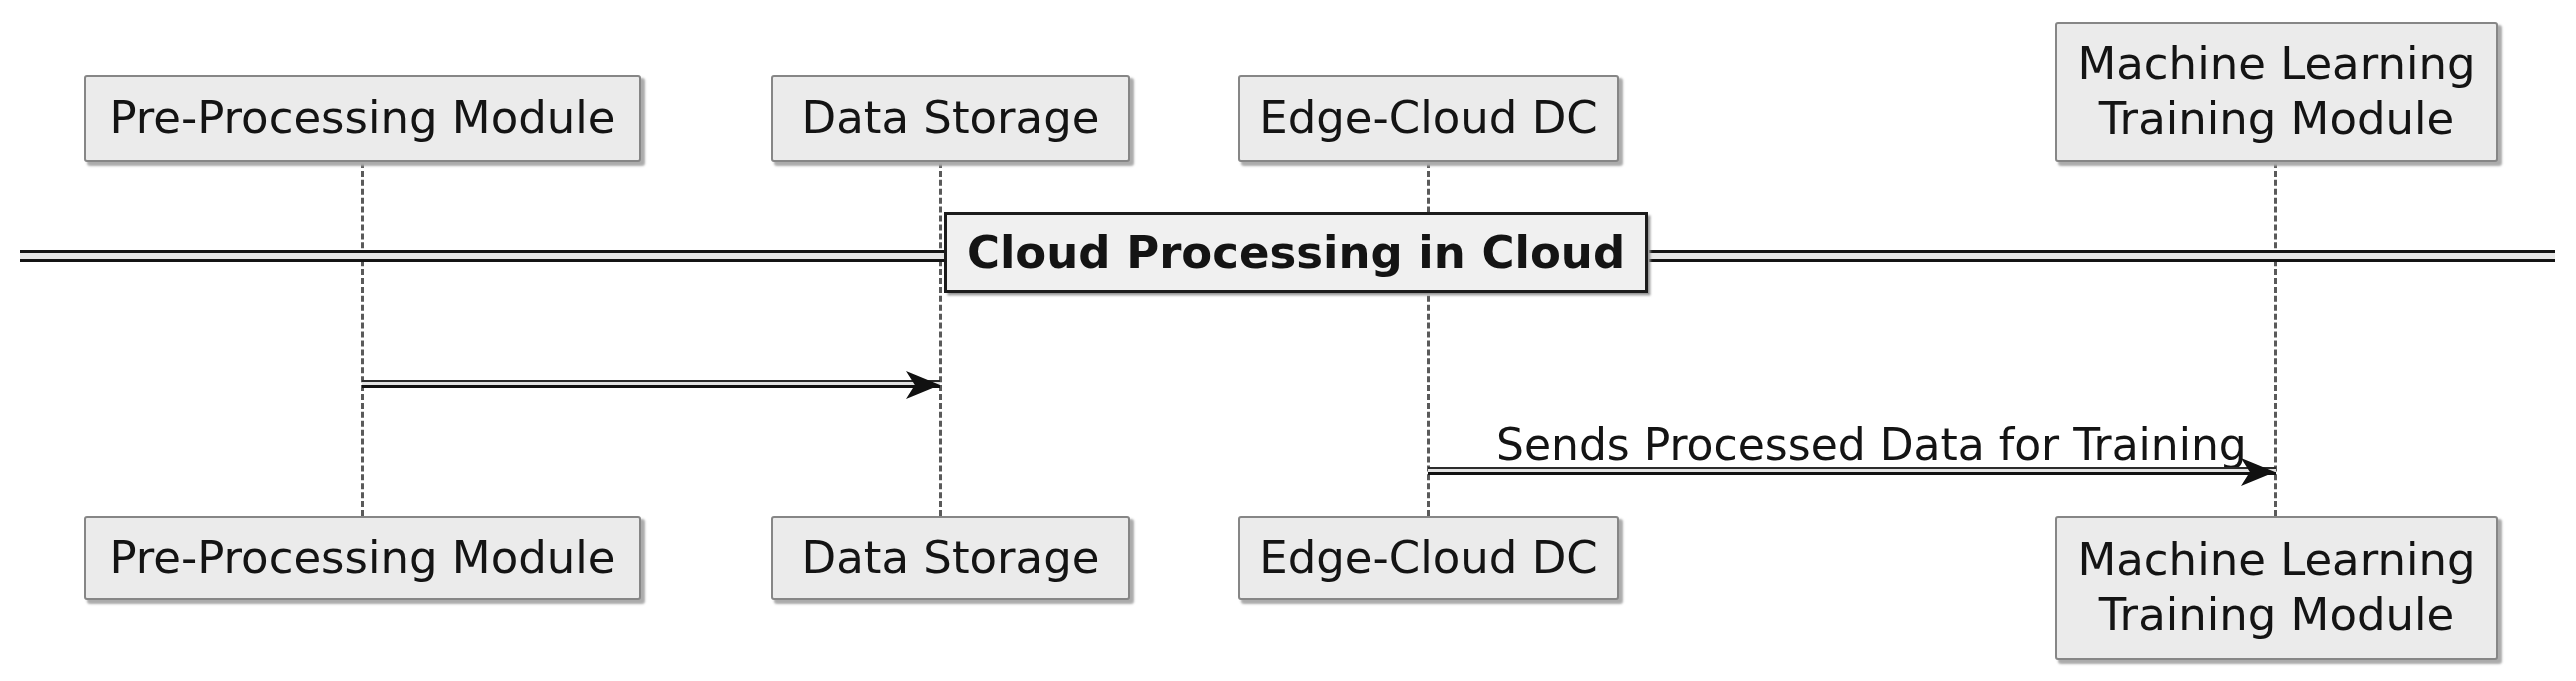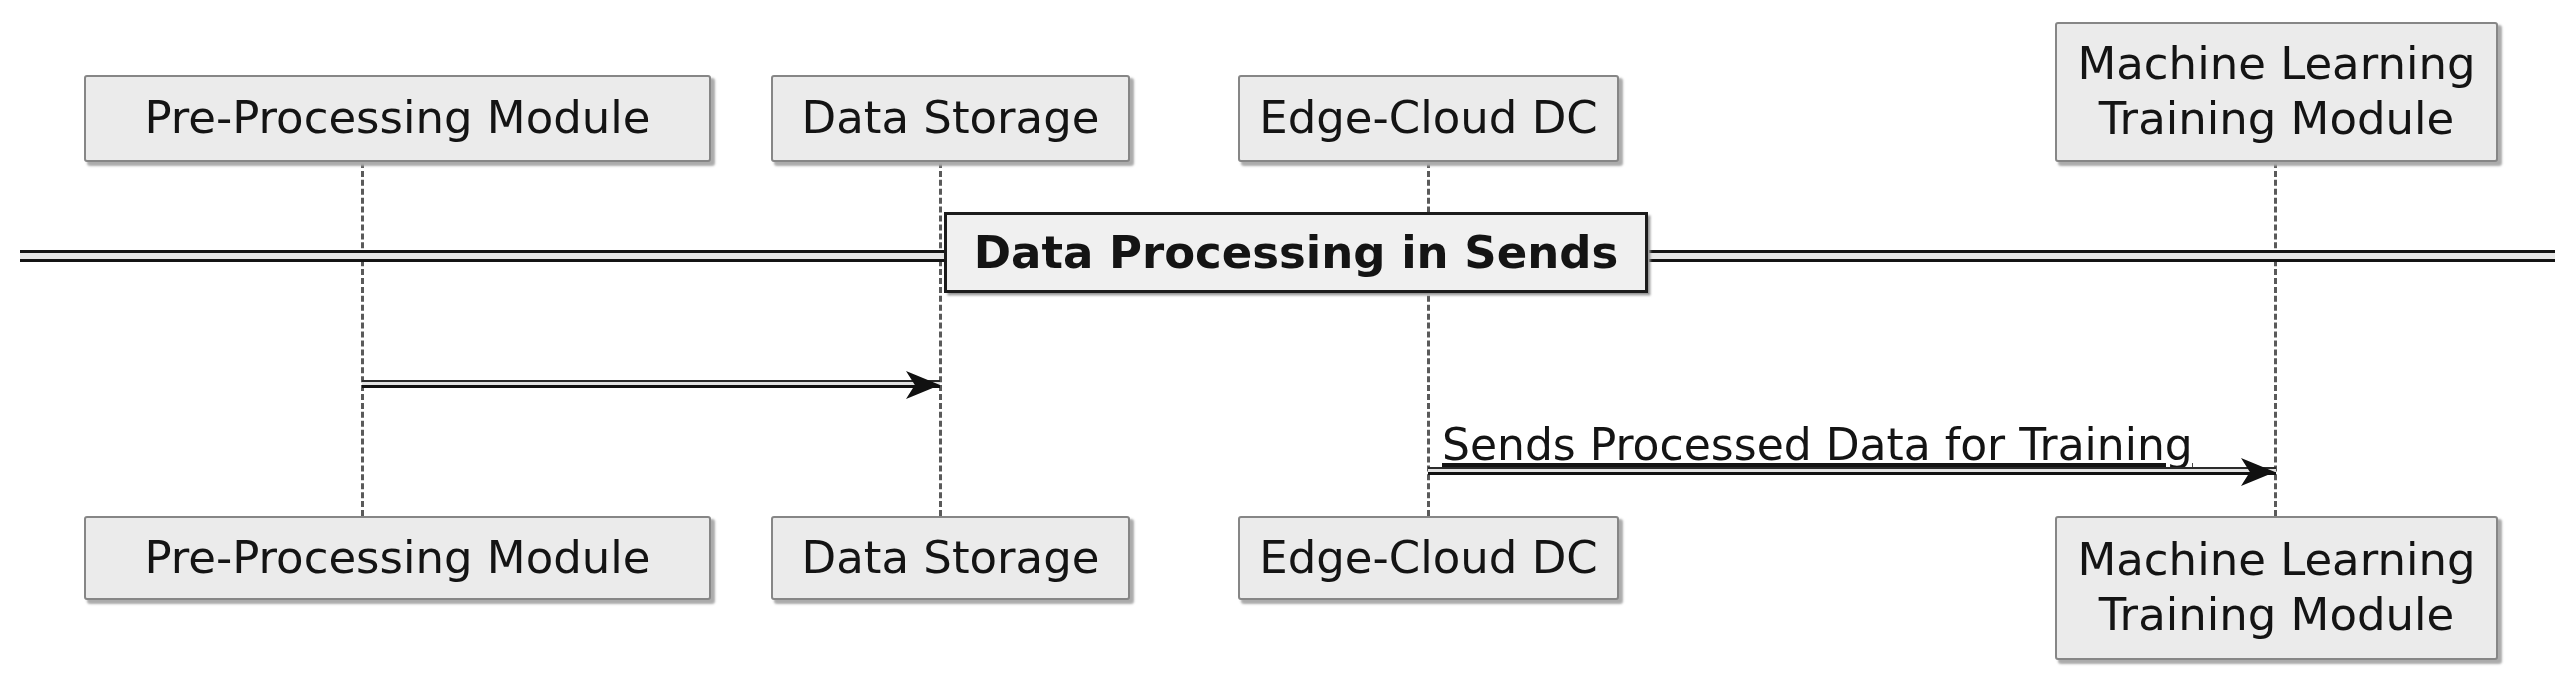--- a/index.html
+++ b/index.html
@@ -70,21 +70,21 @@
     box-shadow: 3.1px 3.1px 2.3px #ABABAB;
     display: flex;
     align-items: center;
     justify-content: center;
     text-align: center;
     font-size: 45px;
     line-height: 1.22;
     padding: 0 7.8px;
     z-index: 4;
   }
-  .p1 { left: 84px;  width: 627px; }
+  .p1 { left: 84px;  width: 557px; }
   .p2 { left: 771px;  width: 359px; }
   .p3 { left: 1238px; width: 381px; }
   .p4 { left: 2055px; width: 443px; }
   .row-top.single    { top: 75px;  height: 87px; }
   .row-top.double    { top: 22px;  height: 140px; }
   .row-bottom.single { top: 516px; height: 84px; }
   .row-bottom.double { top: 516px; height: 144px; }
 
   
   .msg-label {
@@ -107,36 +107,36 @@
     position: absolute;
     width: 34px;
     height: 28px;
     background: #111111;
     clip-path: polygon(0 0, 100% 50%, 0 100%, 26% 50%);
     z-index: 6;
   }
   .m1-label { left: 377px;  top: 332px; }
   .m1-line  { left: 362px;  top: 380px; width: 578px; }
   .m1-head  { left: 906px; top: 371px; }
-  .m2-label { left: 1442px; top: 420px; text-decoration: underline; }
+  .m2-label { left: 1496px; top: 420px; }
   .m2-line  { left: 1428px; top: 467px; width: 848px; }
   .m2-head  { left: 2241px; top: 458px; }
 </style>
 </head>
 <body>
 
 <div id="canvas">
 
   <div class="lifeline ll-1"></div>
   <div class="lifeline ll-2"></div>
   <div class="lifeline ll-3"></div>
   <div class="lifeline ll-4"></div>
 
   <div class="divider-band"></div>
-  <div class="divider-label">Data Processing in Sends</div>
+  <div class="divider-label">Cloud Processing in Cloud</div>
 
   <div class="msg-line m1-line"></div>
   <div class="msg-arrowhead m1-head"></div>
 
   <div class="msg-label m2-label">Sends Processed Data for Training</div>
   <div class="msg-line m2-line"></div>
   <div class="msg-arrowhead m2-head"></div>
 
   <div class="pbox row-top single p1">Pre-Processing Module</div>
   <div class="pbox row-top single p2">Data Storage</div>

